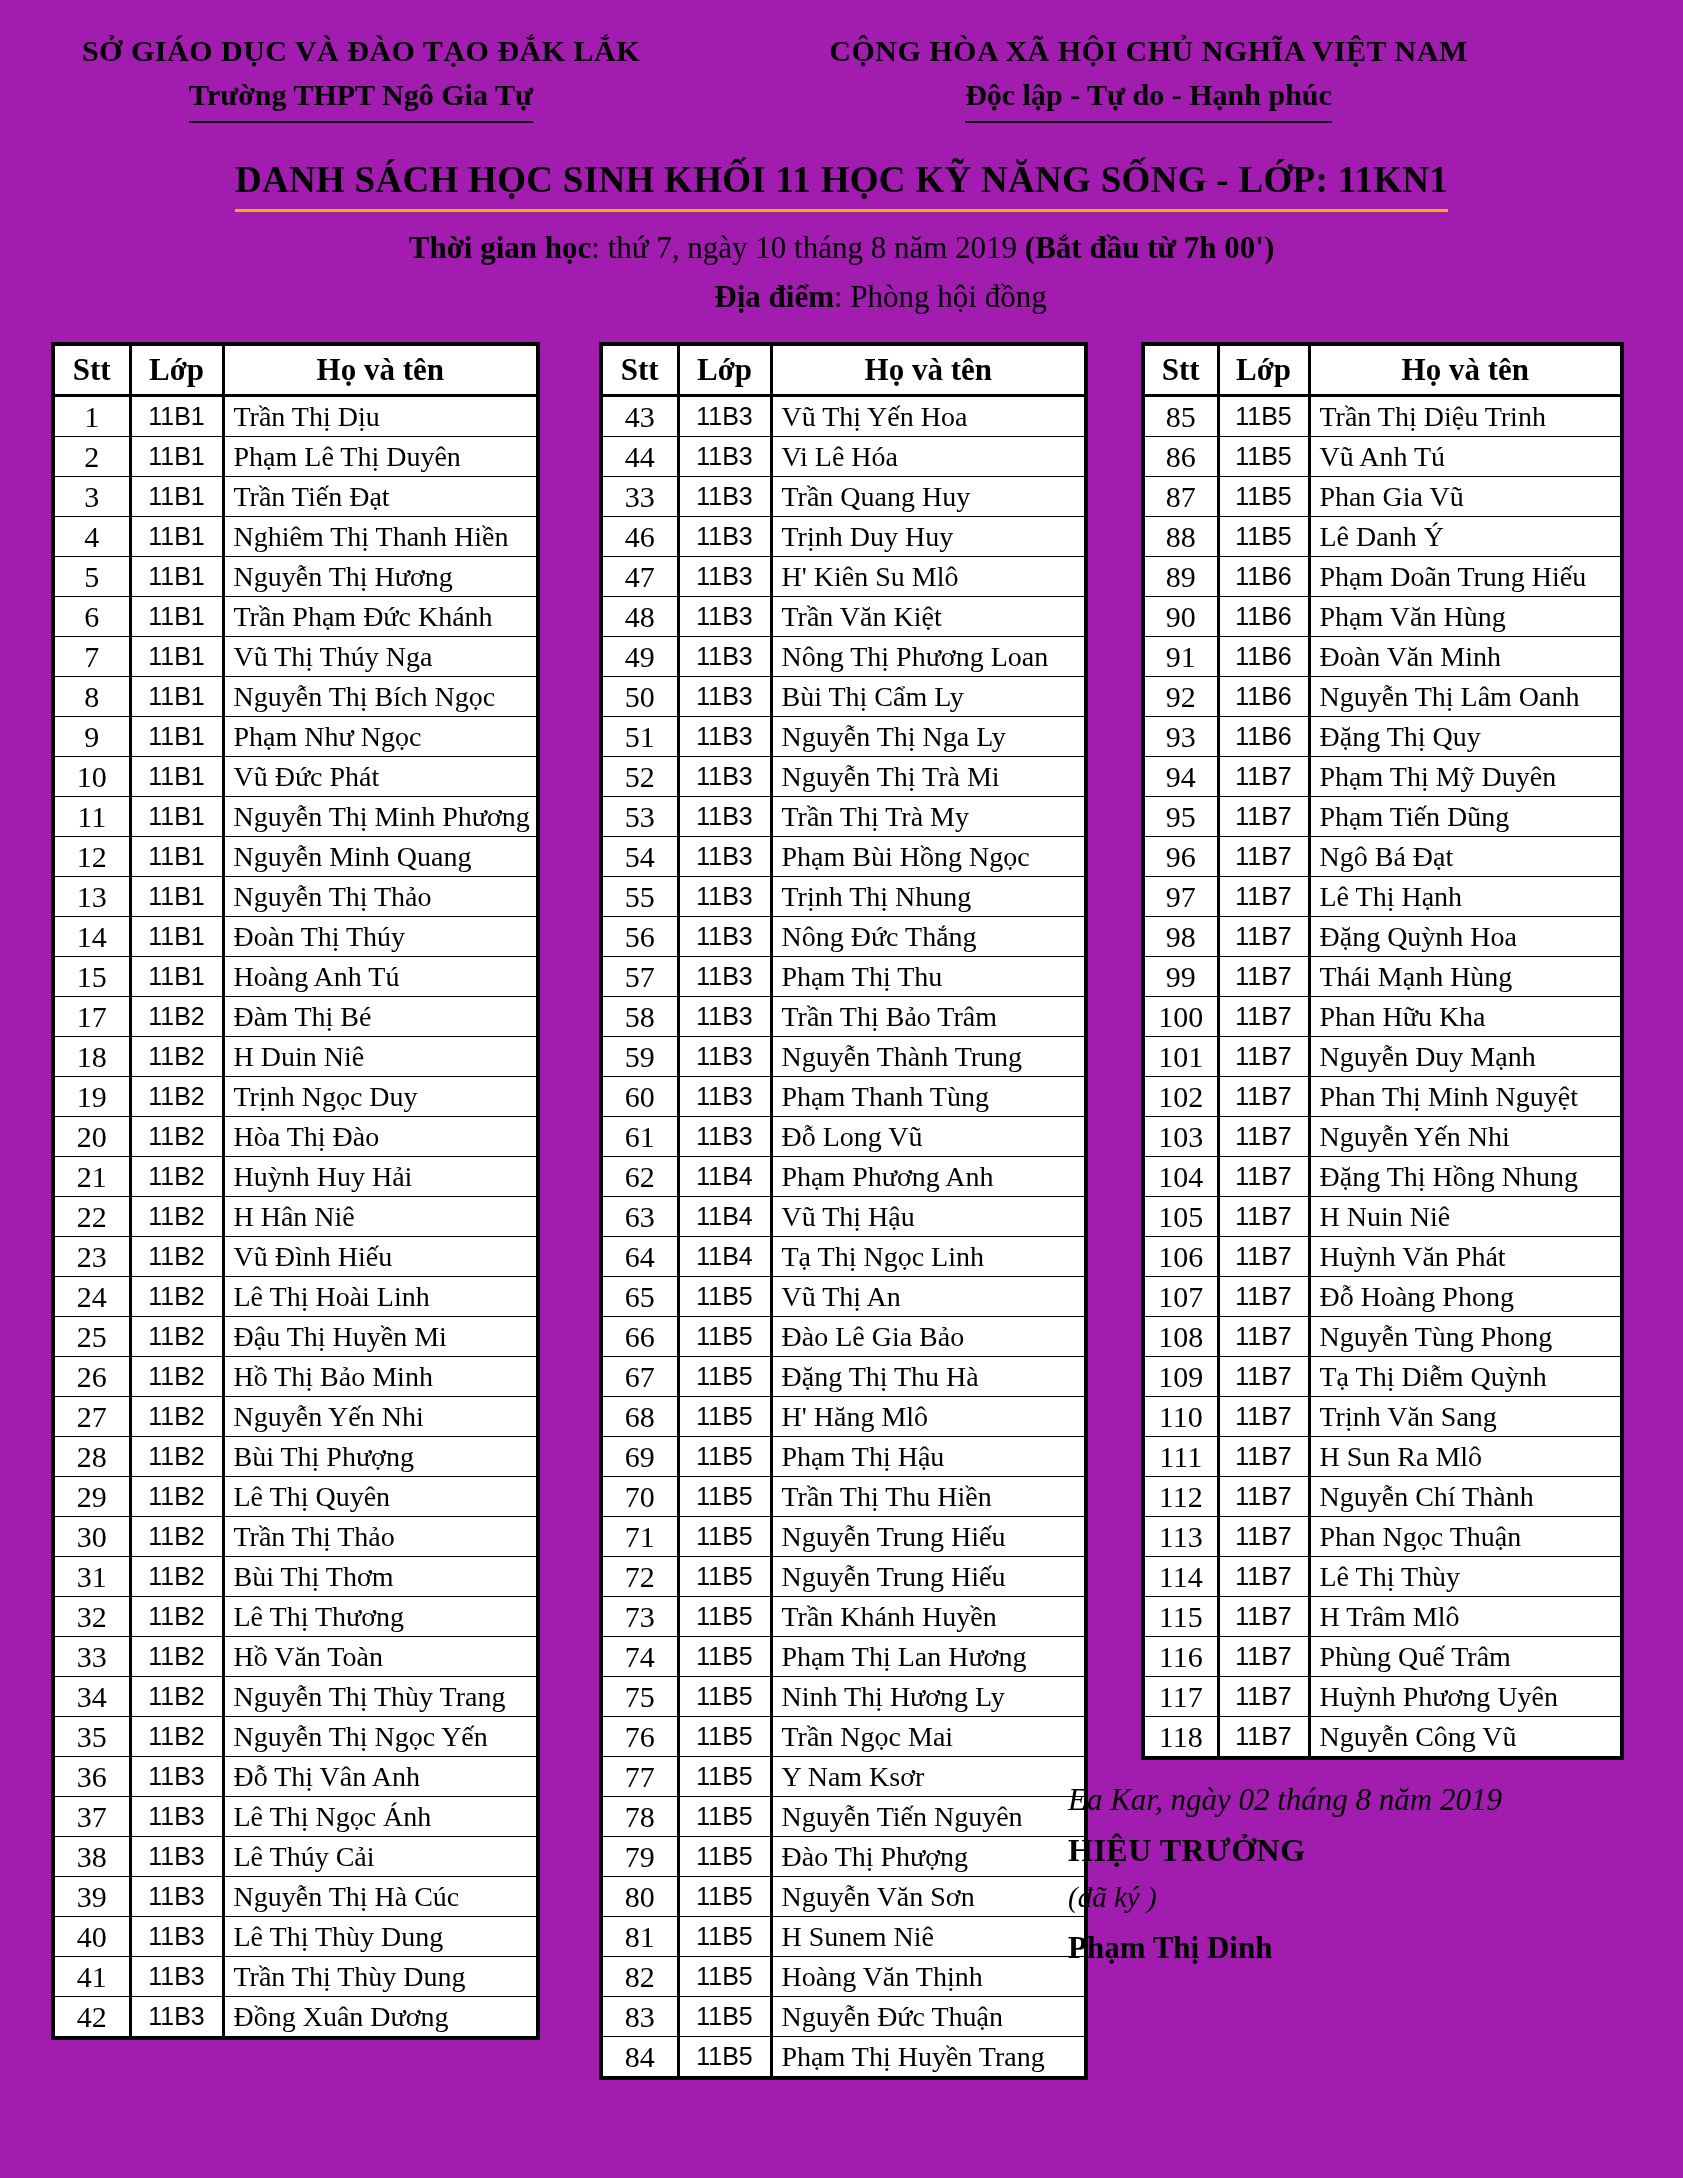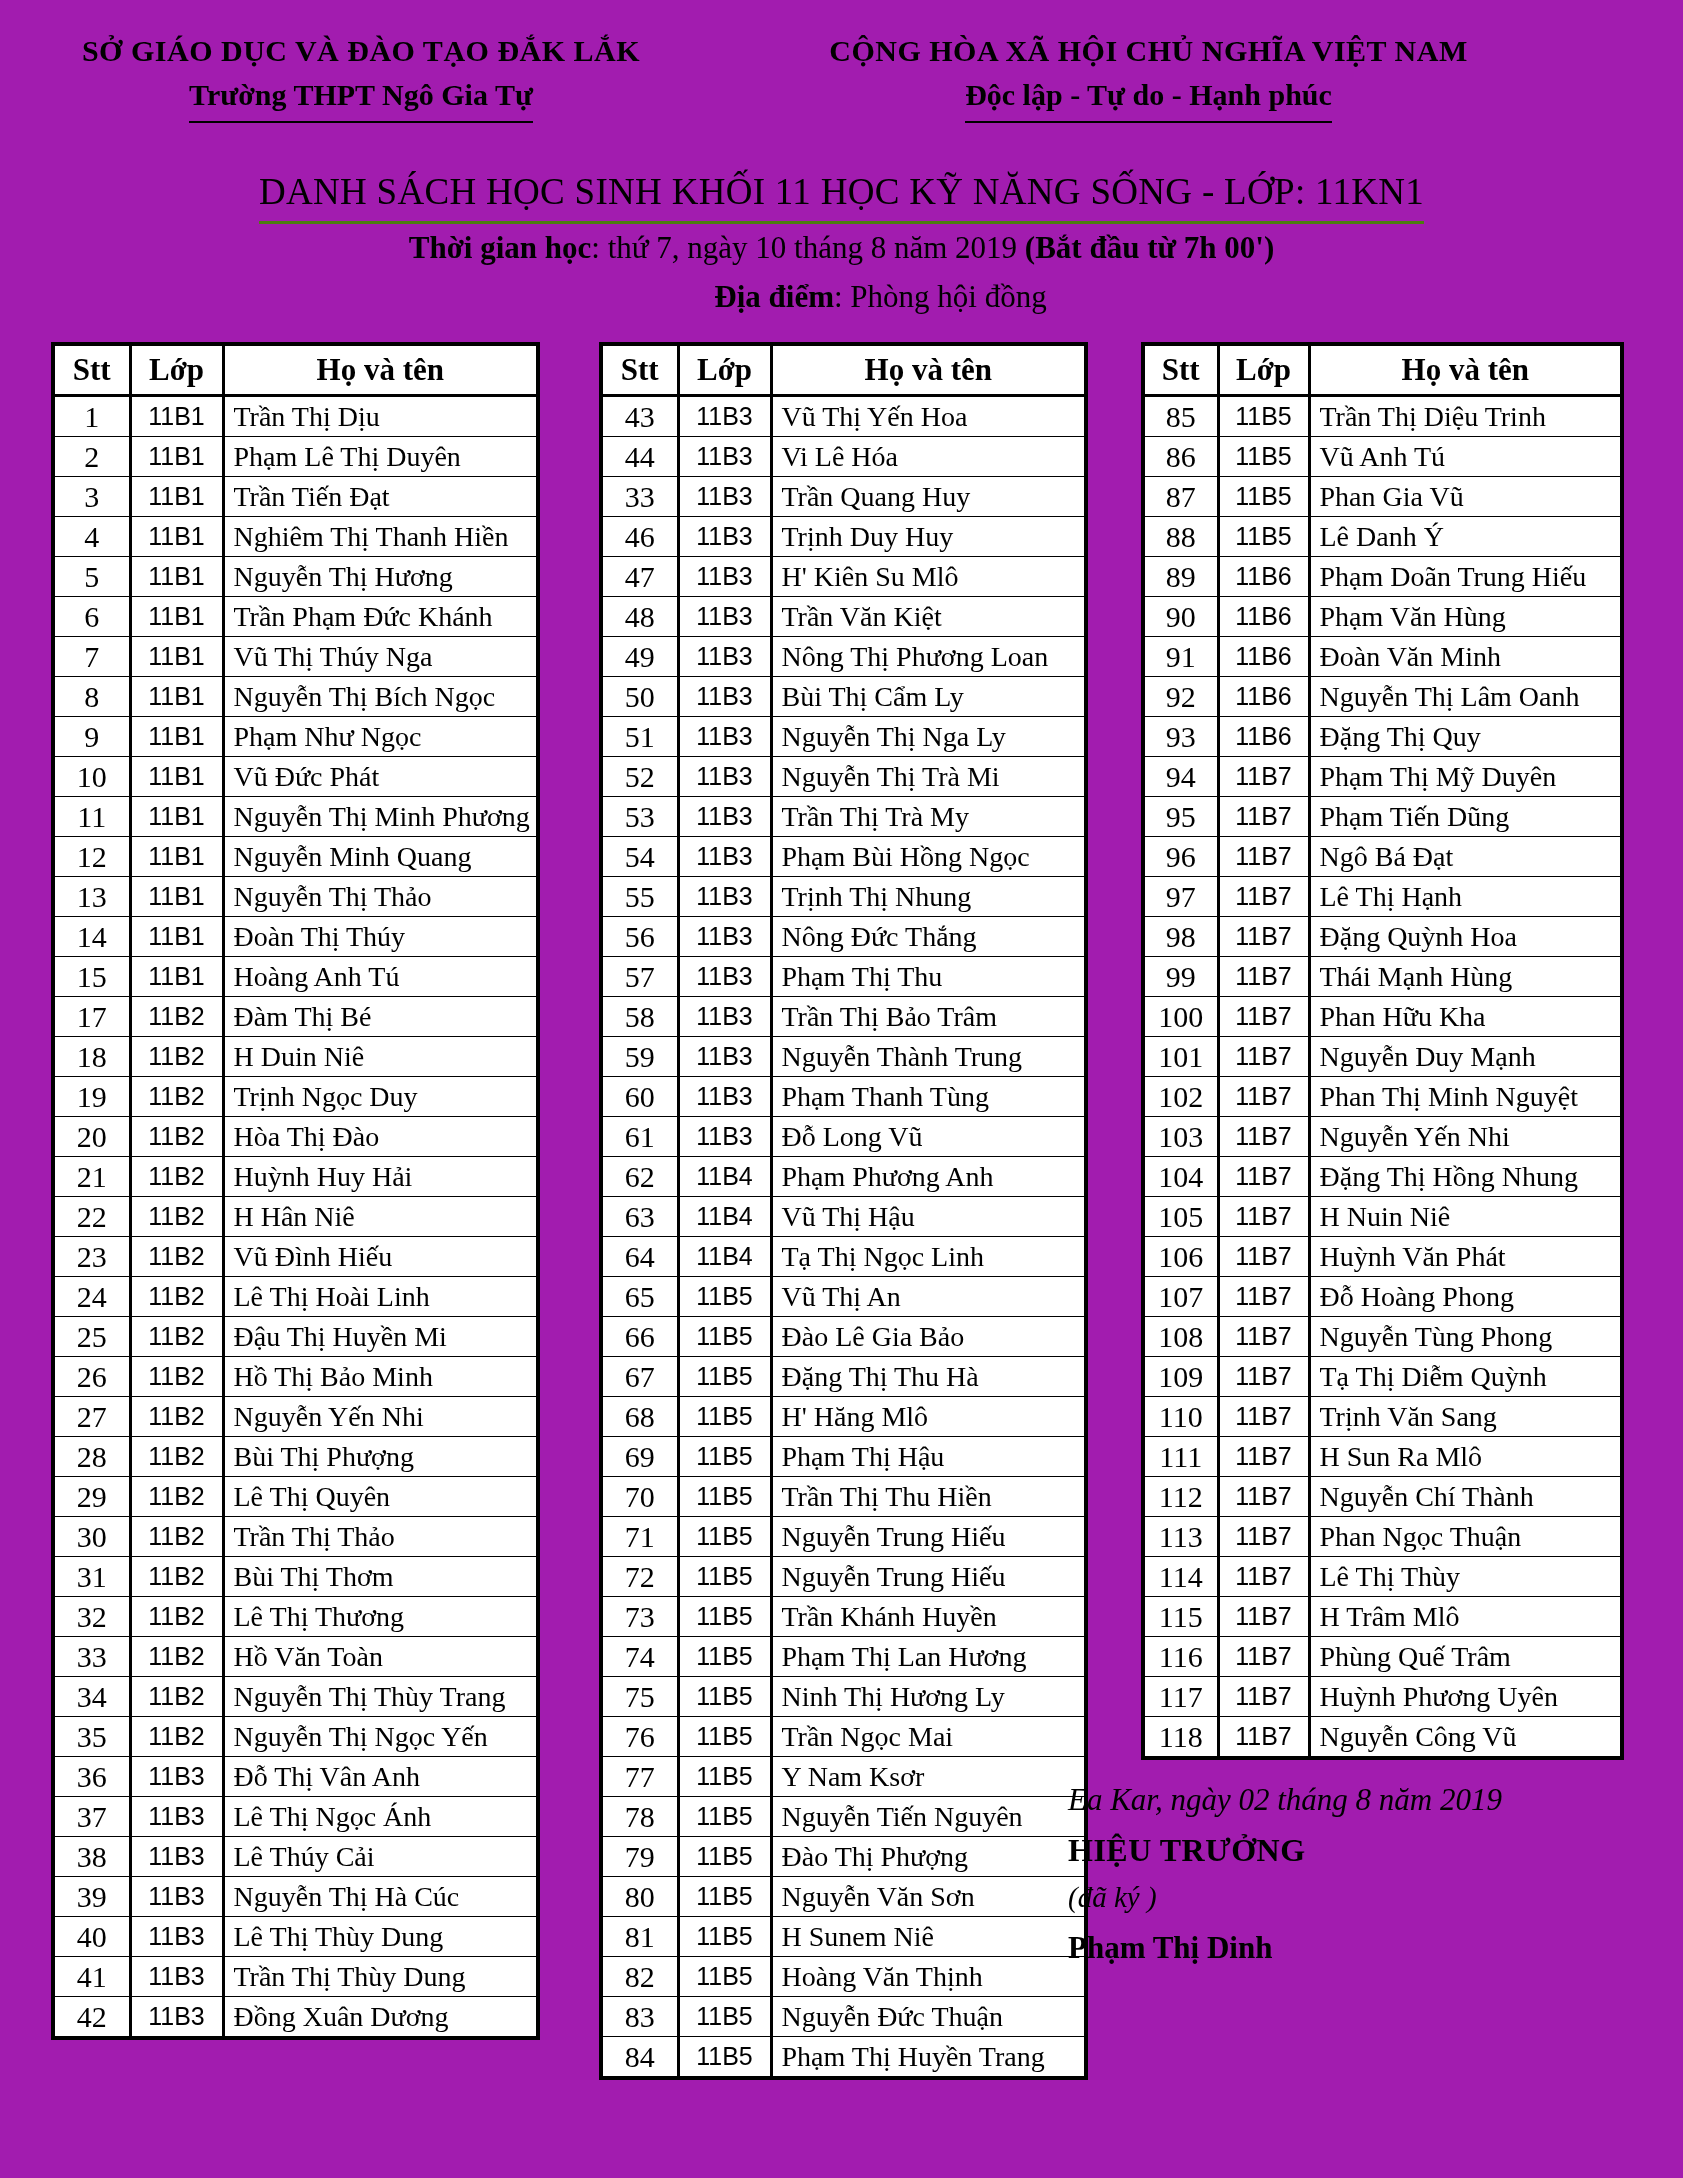--- a/index.html
+++ b/index.html
@@ -8,22 +8,22 @@
 
   
   .hdr-left{position:absolute;left:54px;top:34px;width:614px;text-align:center;}
   .hdr-right{position:absolute;left:807px;top:34px;width:683px;text-align:center;}
   .hdr-l1{font-size:30px;font-weight:bold;letter-spacing:0.5px;}
   .hdr-l2{margin-top:10px;font-size:30px;font-weight:bold;}
   .u{display:inline-block;padding-bottom:9px;border-bottom:2.5px solid #000;}
 
   
   .title-wrap{position:absolute;left:0;top:158px;width:1683px;text-align:center;}
-  .doc-title{display:inline-block;font-size:37px;font-weight:normal;padding-bottom:8px;
-             border-bottom:3px solid #4d7c0f;letter-spacing:0.3px;margin-top:12px;}
+  .doc-title{display:inline-block;font-size:37px;font-weight:bold;padding-bottom:8px;
+             border-bottom:3px solid #eab308;letter-spacing:0.3px;}
   .schedule{position:absolute;left:0;top:230px;width:1683px;text-align:center;font-size:31px;}
   .location{position:absolute;left:0;top:279px;width:1683px;text-align:center;font-size:31px;padding-left:39px;}
   .schedule b,.location b{font-weight:bold;margin-top:12px;}
 
   
   .tbl{position:absolute;top:342px;border-collapse:collapse;table-layout:fixed;background:#fff;}
   #t1{left:51px;} #t2{left:599px;} #t3{left:1141px;}
   .tbl th,.tbl td{border:1.5px solid #000;border-left-width:3px;border-right-width:3px;
                   padding:0;overflow:hidden;white-space:nowrap;}
   .tbl{border:4px solid #000;}

